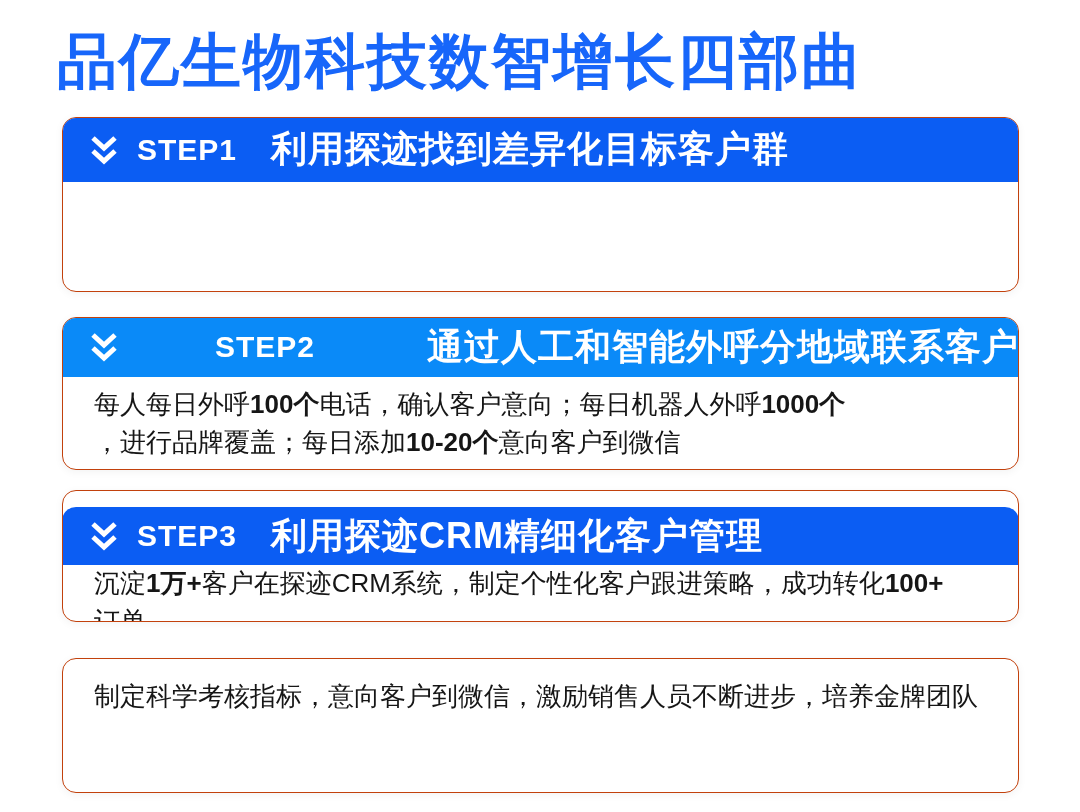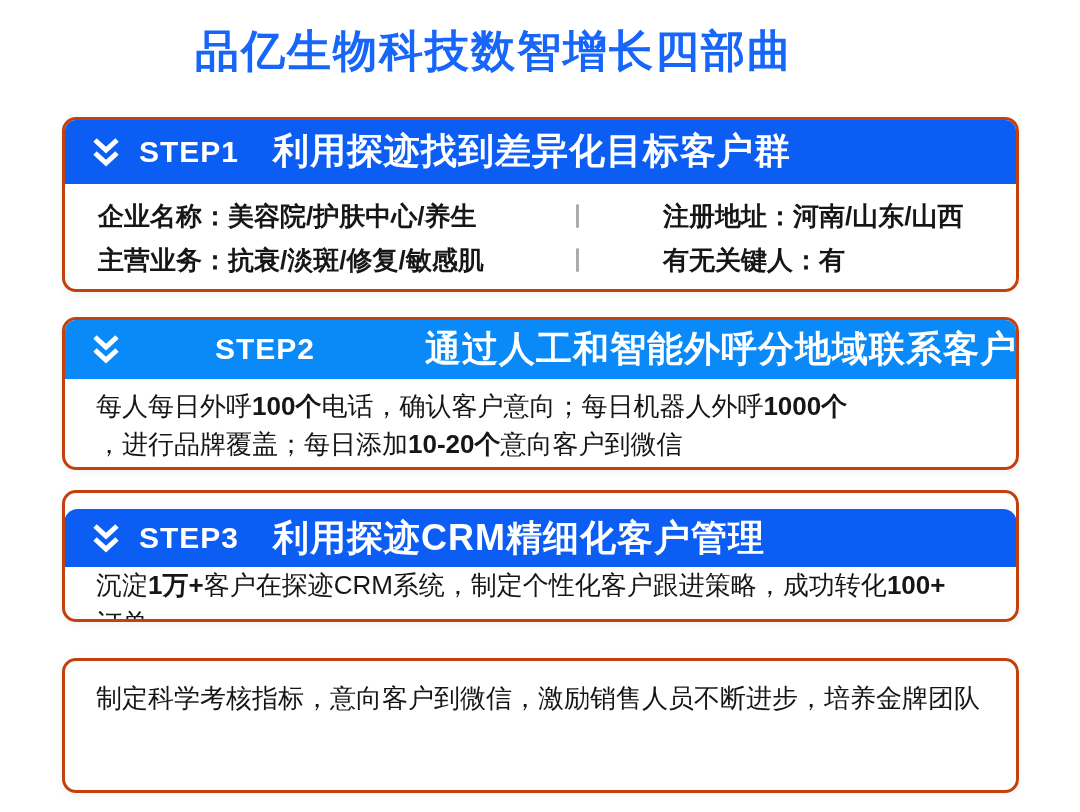--- a/index.html
+++ b/index.html
@@ -15,33 +15,32 @@
     position:relative;
     background:#ffffff;
     font-family:"Liberation Sans","DejaVu Sans",sans-serif;
     color:var(--c-body_text);
     overflow:hidden;
   }
   .page-title{
     position:absolute;
     top:22px; left:0; width:920px;
     text-align:center;
-    font-size:44px;
+    font-size:60px;
     font-weight:800;
     letter-spacing:2px;
     color:var(--c-title_blue);
-    margin-left:34px;
   }
   .card{
     position:absolute;
     left:62px;
     width:957px;
     border-radius:14px;
     background:#ffffff;
-    border:3px solid #c2410c;
+    border:1px solid #c2410c;
     box-shadow:0 2px 8px rgba(0,0,0,0.05);
     overflow:hidden;
   }
   .c1{top:117px;height:175px;}
   .c2{top:317px;height:153px;}
   .c3{top:490px;height:132px;}
   .c4{top:658px;height:135px;}
   .card-header{
     display:flex;
     align-items:center;
@@ -123,28 +122,20 @@
   <header class="card-header hdr-dark">
     <span class="chev">
       <svg width="34" height="34" viewBox="0 0 34 34" aria-hidden="true">
         <path d="M6 4 L17 14 L28 4" fill="none" stroke="#ffffff" stroke-width="5"></path>
         <path d="M6 17 L17 27 L28 17" fill="none" stroke="#ffffff" stroke-width="5"></path>
       </svg>
     </span>
     <span class="step-label">STEP1</span>
     <h2 class="step-heading">利用探迹找到差异化目标客户群</h2>
   </header>
-  <div class="card-body body1">
-    <div class="field"><span class="f-label">企业名称：</span><span class="f-value">美容院/护肤中心/养生</span></div>
-    <div class="field"><span class="f-label">注册地址：</span><span class="f-value">河南/山东/山西</span></div>
-    <div class="field"><span class="f-label">主营业务：</span><span class="f-value">抗衰/淡斑/修复/敏感肌</span></div>
-    <div class="field"><span class="f-label">有无关键人：</span><span class="f-value">有</span></div>
-    <span class="vdiv vdiv1"></span>
-    <span class="vdiv vdiv2"></span>
-  </div>
 </section>
 
 <section class="card c2">
   <header class="card-header hdr-light">
     <span class="chev">
       <svg width="34" height="34" viewBox="0 0 34 34" aria-hidden="true">
         <path d="M6 4 L17 14 L28 4" fill="none" stroke="#ffffff" stroke-width="5"></path>
         <path d="M6 17 L17 27 L28 17" fill="none" stroke="#ffffff" stroke-width="5"></path>
       </svg>
     </span>

